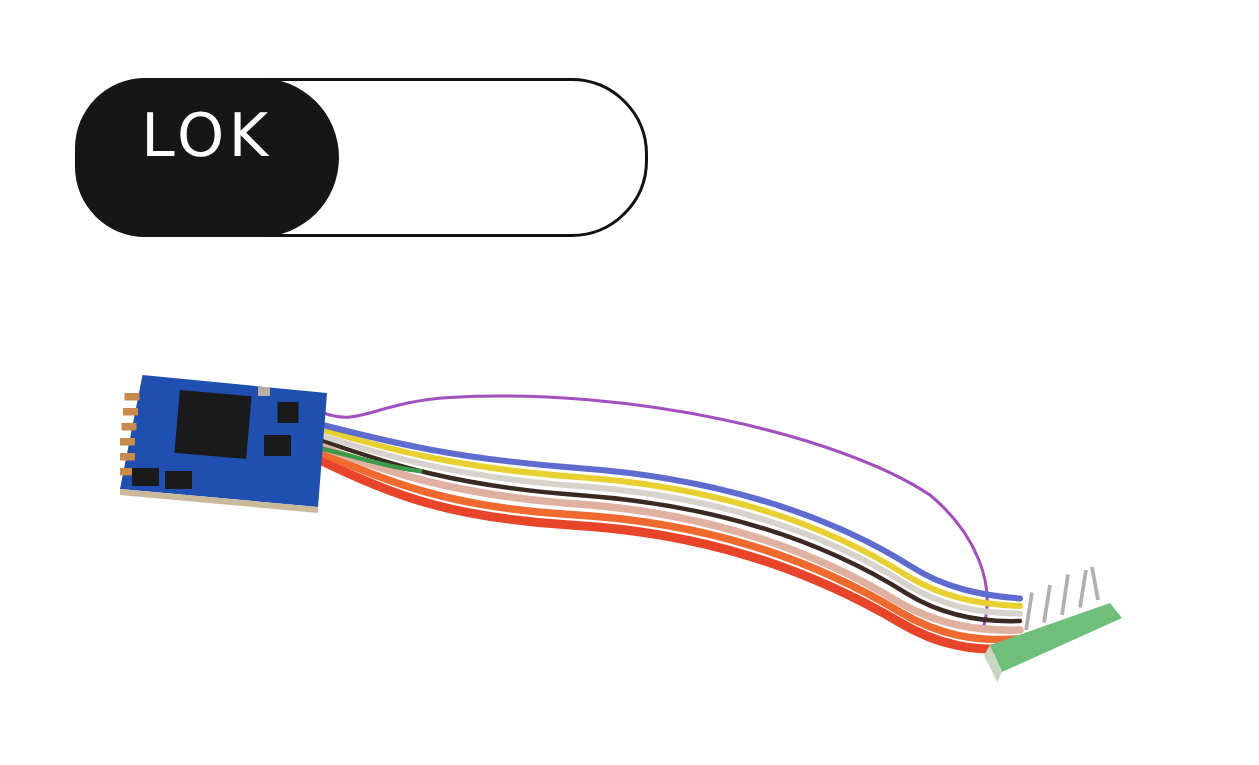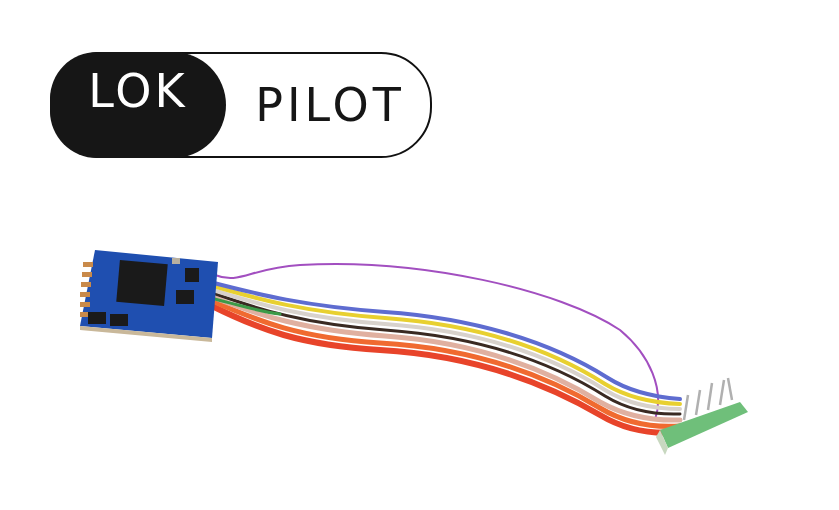--- a/index.html
+++ b/index.html
@@ -1,31 +1,30 @@
 <!DOCTYPE html>
 <html><head>
 <meta charset="utf-8">
 <style>
   html, body { margin: 0; padding: 0; background: #ffffff; }
   body { width: 839px; height: 510px; position: relative; overflow: hidden; font-family: "DejaVu Sans", sans-serif; }
   .logo { position: absolute; left: 50px; top: 52px; width: 382px; height: 106px; }
   .logo-outline { position: absolute; left: 0; top: 0; width: 378px; height: 102px; border: 2px solid #111; border-radius: 51px; background: #fff; }
   .logo-dark { position: absolute; left: 0; top: 0; width: 176px; height: 106px; background: #161616; border-radius: 53px 60px 60px 53px; }
-  .logo-text-left { position: absolute; left: 0; top: 0; width: 176px; height: 77px; display: flex; align-items: center; justify-content: center; color: #fff; font-size: 46px; letter-spacing: 3px; font-family: "DejaVu Sans", sans-serif; }
+  .logo-text-left { position: absolute; left: 0; top: 0; width: 176px; height: 77px; display: flex; align-items: center; justify-content: center; color: #fff; font-size: 40px; letter-spacing: 3px; font-family: "DejaVu Sans", sans-serif; }
   .logo-text-right { position: absolute; left: 190px; top: 0; width: 180px; height: 106px; display: flex; align-items: center; justify-content: center; color: #161616; font-size: 46px; letter-spacing: 4px; font-family: "DejaVu Sans", sans-serif; }
   .product { position: absolute; left: 0; top: 0; width: 839px; height: 510px; }
 </style>
 </head>
 <body>
 
 <div class="logo">
   <div class="logo-outline"></div>
   <div class="logo-dark"></div>
   <div class="logo-text-left">LOK</div>
-  <div class="logo-text-right">PILOT</div>
 </div>
 
 <svg class="product" viewBox="0 0 839 510" xmlns="http://www.w3.org/2000/svg">
 
   <path d="M215,275 C240,285 250,268 300,265 C420,258 560,290 620,330 C650,355 665,390 655,420" fill="none" stroke="#a24fc0" stroke-width="2"></path>
 
   <g fill="none" stroke-linecap="round">
     <path d="M210,305 C260,330 300,345 380,350 C470,355 540,380 600,415 C625,430 650,435 680,432" stroke="#e8442a" stroke-width="6"></path>
     <path d="M210,300 C260,322 300,338 380,343 C470,348 540,372 600,408 C625,423 650,428 680,426" stroke="#f06a30" stroke-width="5"></path>
     <path d="M210,296 C260,316 305,330 385,336 C470,342 540,365 600,402 C625,416 650,421 680,420" stroke="#e0b0a0" stroke-width="5"></path>

